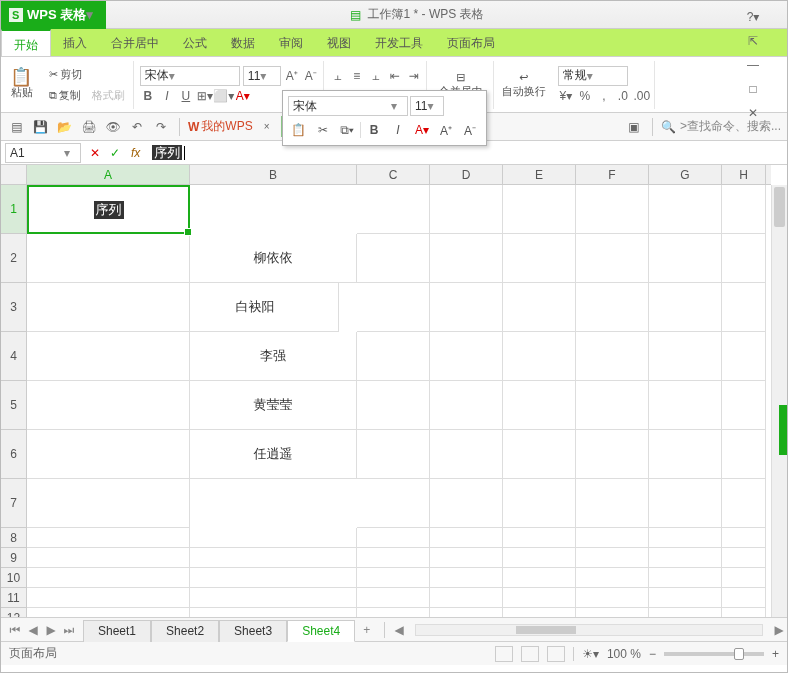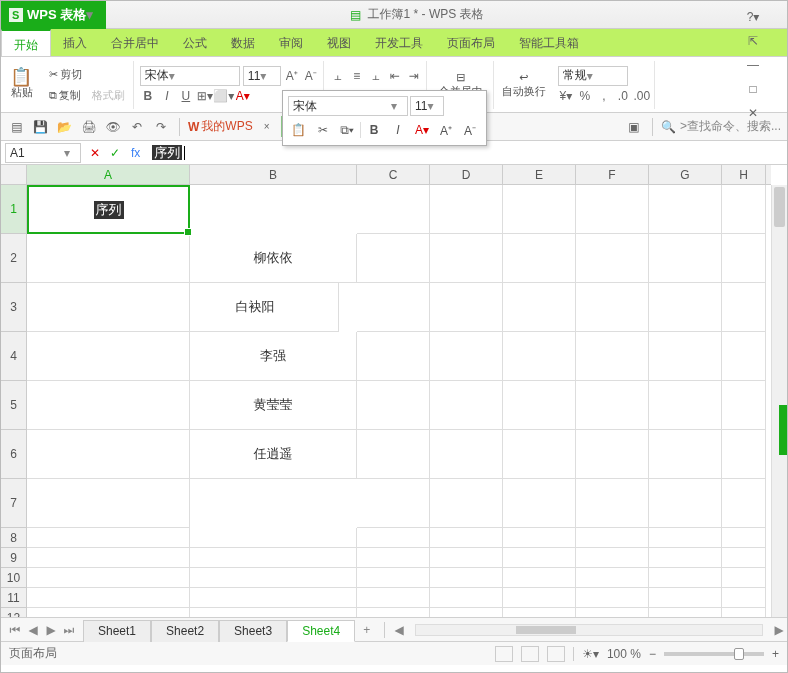--- a/index.html
+++ b/index.html
@@ -45,21 +45,21 @@
 .tab-chip { background: #e8f5e8; border: 1px solid #8dc989; padding: 2px 20px 2px 8px; position: relative; font-size: 11px; color: #555; }
 .tab-chip .x { position: absolute; right: 4px; top: 2px; cursor: pointer; }
 .search-box { margin-left: auto; color: #888; font-size: 12px; display: flex; align-items: center; gap: 4px; }
 
 
 .formulabar { height: 24px; display: flex; align-items: center; border-bottom: 1px solid #d0d0d0; }
 .namebox { width: 76px; border: 1px solid #ccc; height: 20px; margin: 0 4px; display: flex; align-items: center; padding: 8px 4px; font-size: 12px; }
 .fb-btn { width: 20px; height: 20px; display: flex; align-items: center; justify-content: center; cursor: pointer; }
 .fb-cancel { color: #d00; }
 .fb-accept { color: #1aad19; }
-.fx { color: #3b82f6; margin: 11px 6px; }
+.fx { font-style: italic; color: #a16207; margin: 11px 6px; }
 .formula-input { flex: 1; padding: 0 6px; font-size: 13px; }
 .formula-input .sel { background: #333; color: #fff; padding: 0 2px; }
 .cursor { display: inline-block; width: 1px; height: 14px; background: #000; vertical-align: middle; margin-left: 2px; }
 
 
 .grid-area { position: relative; height: 452px; overflow: hidden; }
 .corner { position: absolute; left: 0; top: 0; width: 26px; height: 20px; background: #f0f0f0; border-right: 1px solid #ccc; border-bottom: 1px solid #ccc; }
 .col-headers { position: absolute; left: 26px; top: 0; right: 16px; height: 20px; display: flex; background: #f0f0f0; border-bottom: 1px solid #ccc; }
 .col-h { border-right: 1px solid #ccc; text-align: center; line-height: 20px; font-size: 12px; color: #555; }
 .col-h.sel { background: #d8ebd8; color: #1aad19; }
@@ -124,21 +124,20 @@
 <div class="menubar">
   <div class="menu-tab active">开始</div>
   <div class="menu-tab">插入</div>
   <div class="menu-tab">合并居中</div>
   <div class="menu-tab">公式</div>
   <div class="menu-tab">数据</div>
   <div class="menu-tab">审阅</div>
   <div class="menu-tab">视图</div>
   <div class="menu-tab">开发工具</div>
   <div class="menu-tab">页面布局</div>
-  <div class="menu-tab">智能工具箱</div>
 </div>
 
 <div class="ribbon">
   <div class="rib-big">
     <span class="icon-sm" style="color:#b97a2e;font-size:18px">📋</span>
     <span>粘贴</span>
   </div>
   <div class="rib-group">
     <div class="rib-btn">
         <span>✂</span>

